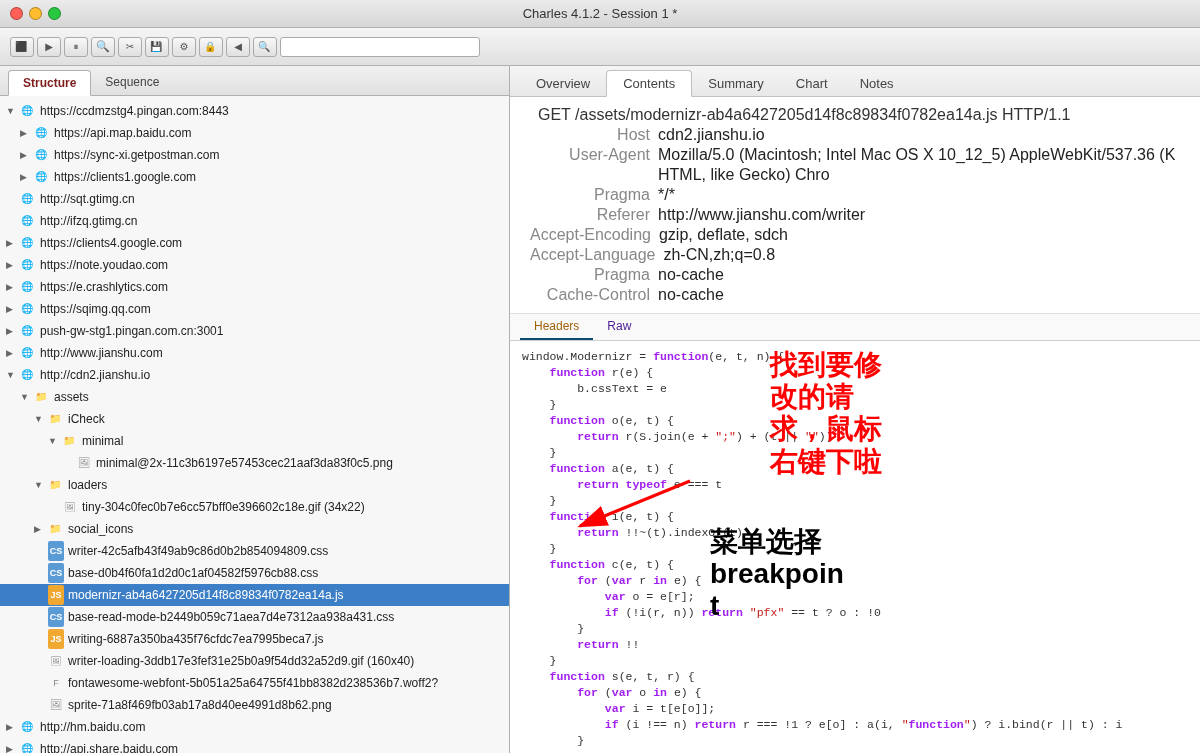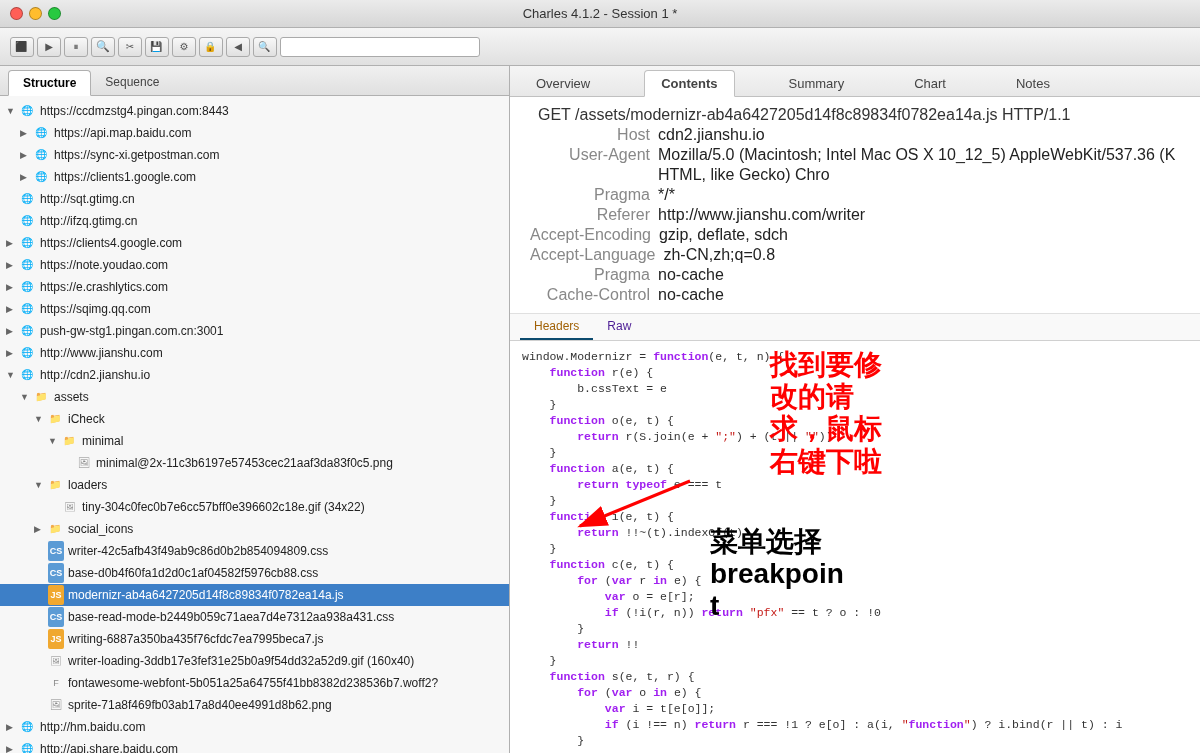--- a/index.html
+++ b/index.html
@@ -81,21 +81,21 @@
       cursor: pointer;
       border-radius: 4px 4px 0 0;
       color: #444;
     }
     .left-tab.active {
       background: white;
       border: 1px solid #b0b0b0;
       border-bottom: 1px solid white;
       font-weight: 600;
       margin-bottom: -1px;
-      color: #000000;
+      color: #7f1d1d;
     }
 
     .tree-container {
       flex: 1;
       overflow-y: auto;
       overflow-x: hidden;
       padding: 4px 0;
     }
 
     .tree-item {
@@ -140,34 +140,33 @@
       flex-direction: column;
       background: white;
     }
 
     .right-tabs {
       display: flex;
       background: linear-gradient(to bottom, #f5f5f5, #e8e8e8);
       border-bottom: 1px solid #c0c0c0;
       padding: 4px 10px 0;
       align-items: flex-end;
-      gap: 38px;
     }
     .right-tab {
       padding: 5px 16px;
       font-size: 13px;
       cursor: pointer;
       color: #444;
       border-radius: 4px 4px 0 0;
     }
     .right-tab.active {
       background: white;
       border: 1px solid #c0c0c0;
       border-bottom: 1px solid white;
-      font-weight: 700;
+      font-weight: 400;
       margin-bottom: -1px;
       text-align: center;
     }
 
     
     .headers-section {
       padding: 8px 20px;
       border-bottom: 1px solid #e0e0e0;
       font-size: 16px;
       line-height: 20px;

